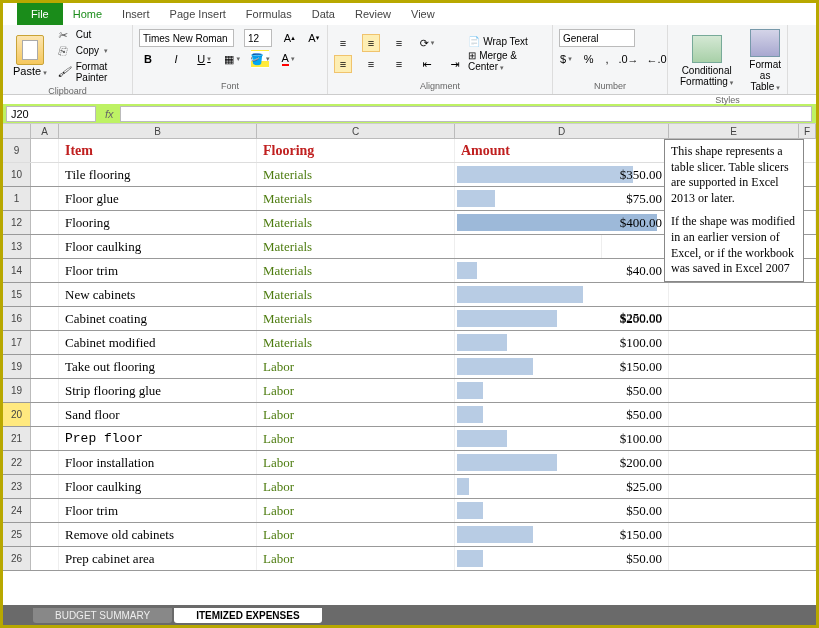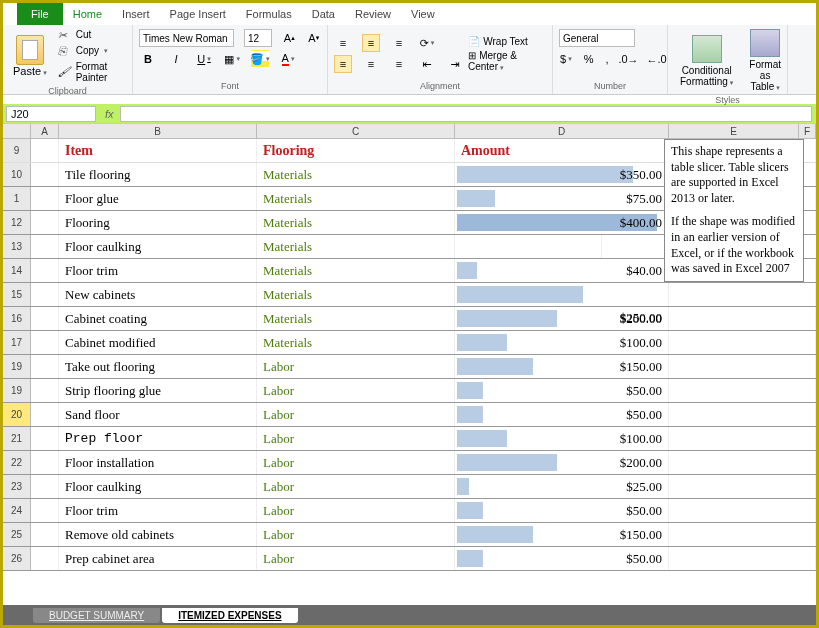--- a/index.html
+++ b/index.html
@@ -46,21 +46,21 @@
 .rownum { width: 28px; background: #e8e8e8; border-right: 1px solid #bbb; display: flex; align-items: center; justify-content: center; font-size: 10px; color: #444; }
 .rownum.sel { background: #ffe97f; }
 .cell { border-right: 1px solid #eee; padding: 2px 6px; font-family: 'Times New Roman', serif; font-size: 13px; display: flex; align-items: center; position: relative; }
 .cell.header { color: #c02020; font-weight: bold; font-size: 14px; }
 .cell.cat { color: #4d7c0f; }
 .cell.amt { justify-content: flex-end; }
 .databar { position: absolute; left: 2px; top: 3px; bottom: 3px; background: #b8cce4; }
 .row-line { border-bottom: 1px solid #999; }
 .slicer-note { position: absolute; right: 12px; top: 0; width: 140px; border: 1px solid #888; background: #fff; padding: 4px 6px; font-family: 'Times New Roman', serif; font-size: 12px; line-height: 1.3; z-index: 5; }
 .sheet-tabs { position: absolute; bottom: 0; left: 0; right: 0; height: 20px; background: #6a6a6a; display: flex; align-items: center; padding-left: 30px; }
-.sheet-tab { background: #888; color: #eee; padding: 2px 16px; font-size: 10px; margin-right: 2px; border-radius: 0 0 3px 3px; cursor: pointer; text-decoration: underline; }
+.sheet-tab { background: #888; color: #eee; padding: 2px 22px; font-size: 10px; margin-right: 2px; border-radius: 0 0 3px 3px; cursor: pointer; }
 .sheet-tab.active { background: #fff; color: #000; font-weight: bold; }
 .dd::after { content: '▾'; font-size: 7px; margin-left: 2px; color: #666; }
 </style>
 </head>
 <body>
 
 <div class="ribbon-tabs">
   <div class="file-tab">File</div>
   <div class="tab active">Home</div>
   <div class="tab">Insert</div>

